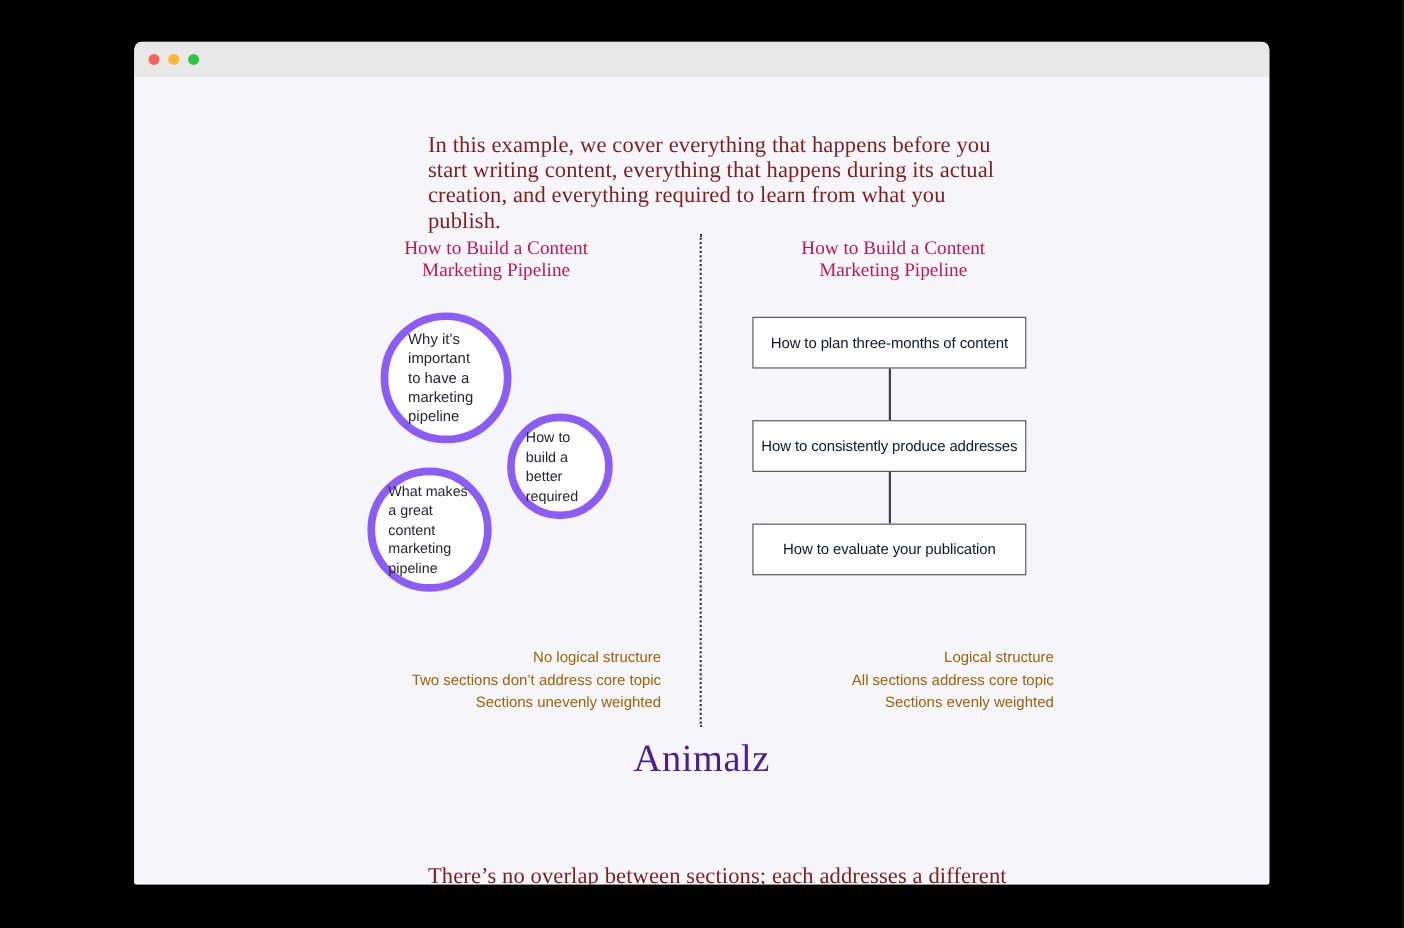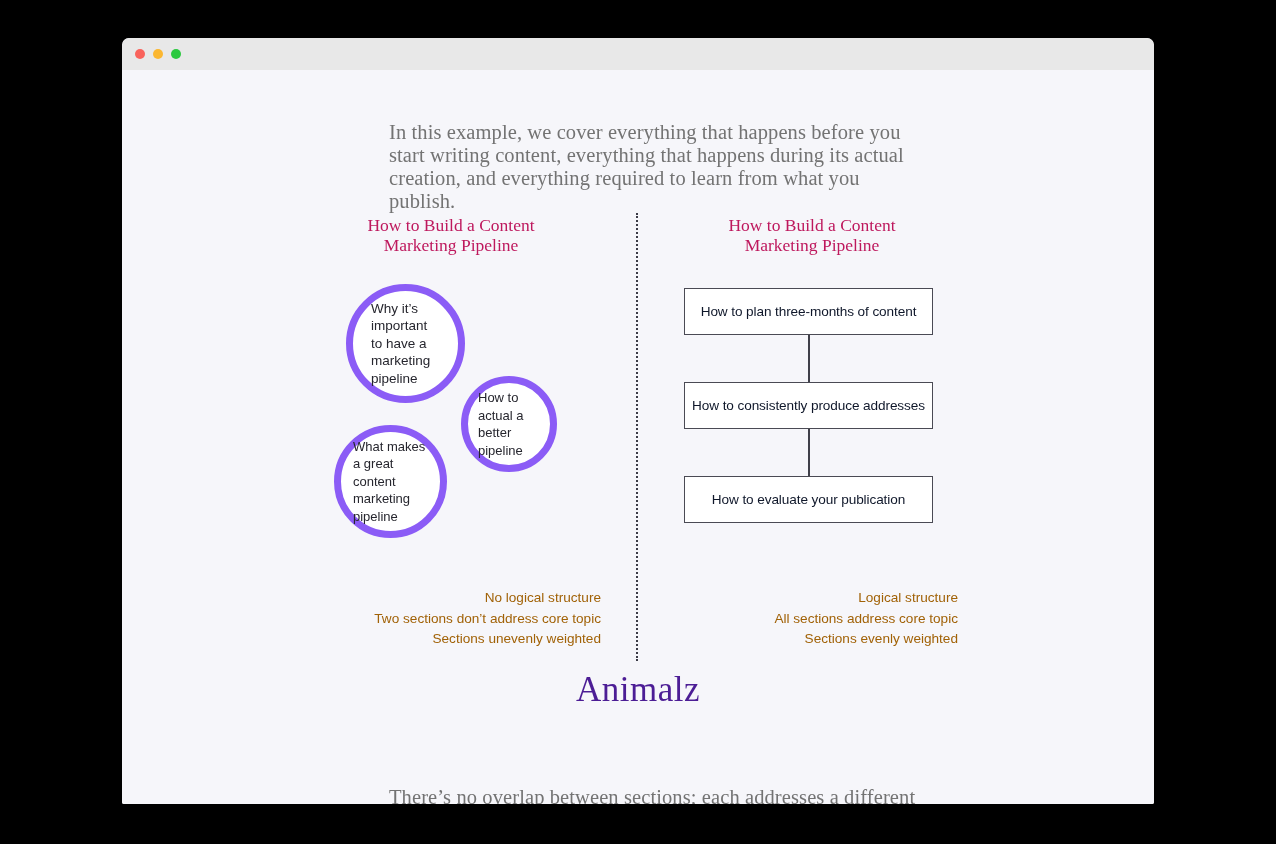--- a/index.html
+++ b/index.html
@@ -70,21 +70,21 @@
     height: 734px;
     background: #f6f6fa;
   }
 
   
   .prose {
     position: absolute;
     font-family: "Liberation Serif", "DejaVu Serif", serif;
     font-size: 20.5px;
     line-height: 23px;
-    color: #737373;
+    color: #7f1d1d;
     letter-spacing: 0.1px;
   }
   .prose-top {
     left: 267px;
     top: 30px;
     width: 520px;
   }
   .prose-bottom {
     left: 267px;
     top: 695px;
@@ -242,21 +242,21 @@
 
       <div class="figure">
 
         <div class="divider"></div>
 
         <div class="fig-heading left">How to Build a Content Marketing Pipeline</div>
 
         <div class="fig-heading right">How to Build a Content Marketing Pipeline</div>
 
         <div class="circle circle-1">Why it’s important to have a marketing pipeline</div>
-        <div class="circle circle-2">How to actual a better pipeline</div>
+        <div class="circle circle-2">How to build a better required</div>
         <div class="circle circle-3">What makes a great content marketing pipeline</div>
 
         <div class="boxstack">
           <div class="flowbox">How to plan three-months of content</div>
           <div class="connector"></div>
           <div class="flowbox">How to consistently produce addresses</div>
           <div class="connector"></div>
           <div class="flowbox">How to evaluate your publication</div>
         </div>
 

